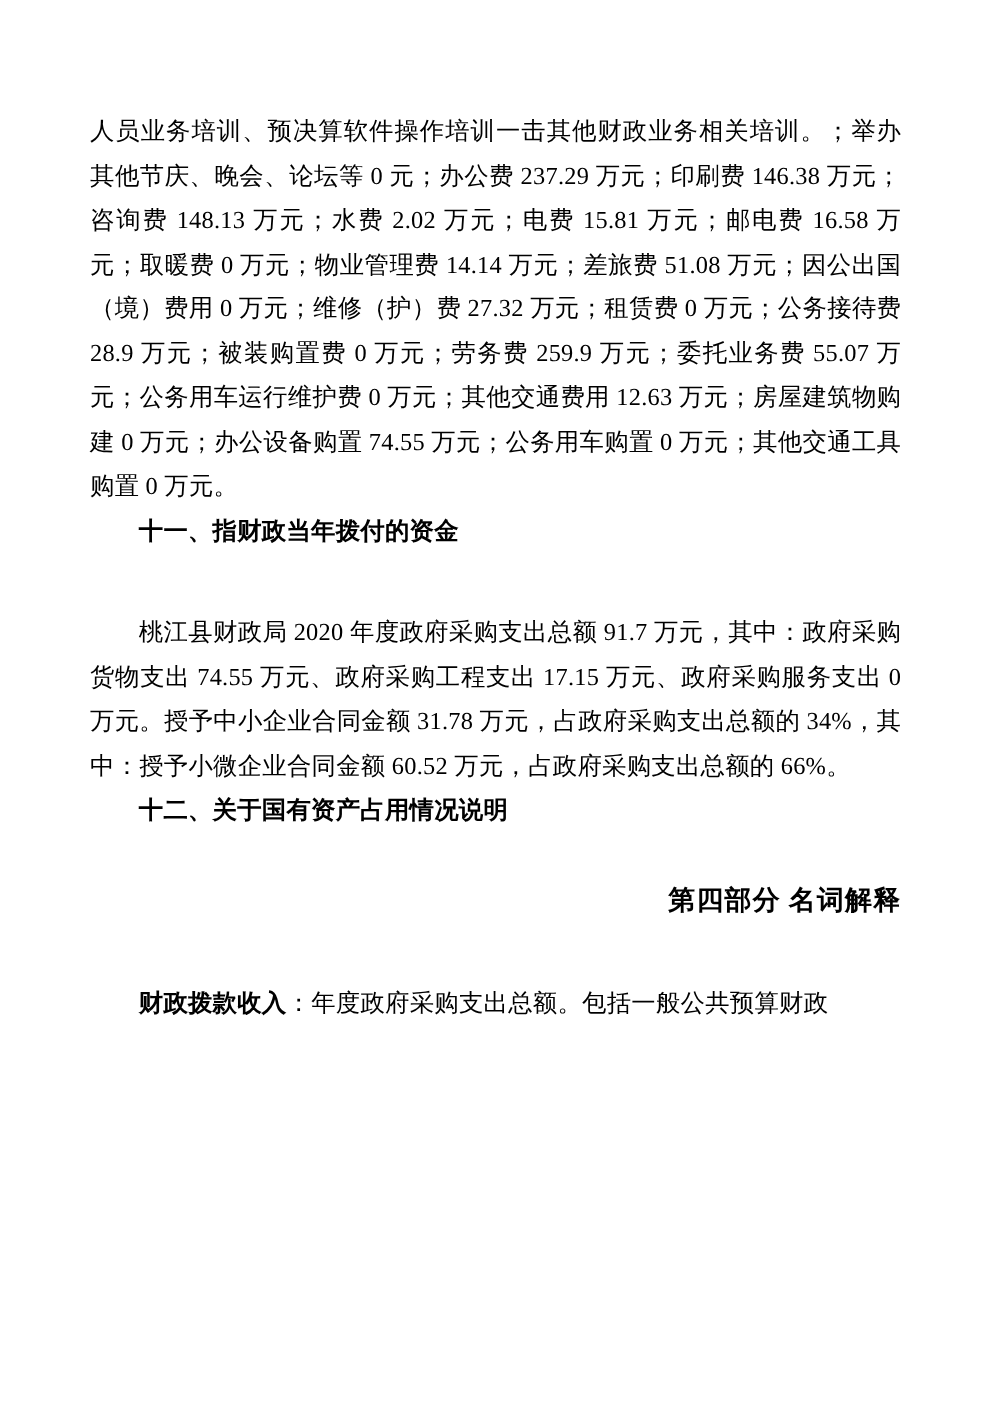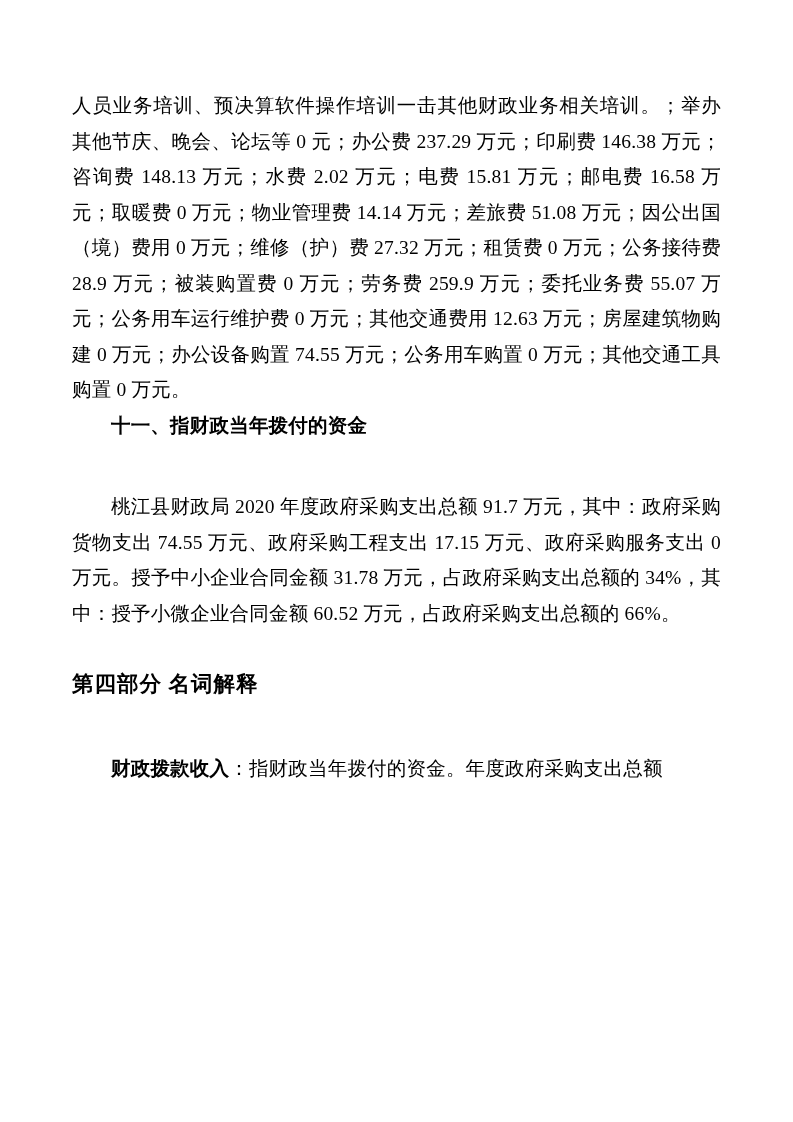--- a/index.html
+++ b/index.html
@@ -46,21 +46,21 @@
     font-weight: bold;
     text-indent: 39px;
     text-align: left;
     letter-spacing: 0.2px;
   }
   h1.section-title {
     margin: 0;
     font-size: 21.5px;
     line-height: 35.5px;
     font-weight: bold;
-    text-align: left;
+    text-align: right;
     letter-spacing: 1px;
   }
   .spacer-lg {
     height: 36px;
   }
   .spacer-sm {
     height: 2px;
   }
   .term {
     font-weight: bold;
@@ -71,26 +71,27 @@
 
 <div class="page">
   <div class="doc-body">
 
     <p class="para">人员业务培训、预决算软件操作培训一击其他财政业务相关培训。；举办其他节庆、晚会、论坛等 0 元；办公费 237.29 万元；印刷费 146.38 万元；咨询费 148.13 万元；水费 2.02 万元；电费 15.81 万元；邮电费 16.58 万元；取暖费 0 万元；物业管理费 14.14 万元；差旅费 51.08 万元；因公出国（境）费用 0 万元；维修（护）费 27.32 万元；租赁费 0 万元；公务接待费 28.9 万元；被装购置费 0 万元；劳务费 259.9 万元；委托业务费 55.07 万元；公务用车运行维护费 0 万元；其他交通费用 12.63 万元；房屋建筑物购建 0 万元；办公设备购置 74.55 万元；公务用车购置 0 万元；其他交通工具购置 0 万元。</p>
 
     <h2 class="heading">十一、指财政当年拨付的资金</h2>
 
     <p class="para indent">桃江县财政局 2020 年度政府采购支出总额 91.7 万元，其中：政府采购货物支出 74.55 万元、政府采购工程支出 17.15 万元、政府采购服务支出 0 万元。授予中小企业合同金额 31.78 万元，占政府采购支出总额的 34%，其中：授予小微企业合同金额 60.52 万元，占政府采购支出总额的 66%。</p>
 
+    <h2 class="heading">十二、关于国有资产占用情况说明</h2>
 
 
 
 
     <div class="spacer-lg"></div>
 
     <h1 class="section-title">第四部分  名词解释</h1>
 
     <div class="spacer-sm"></div>
 
-    <p class="para indent"><span class="term">财政拨款收入</span><span>：指财政当年拨付的资金。年度政府采购支出总额</span></p>
+    <p class="para indent"><span class="term">财政拨款收入</span><span>：年度政府采购支出总额。包括一般公共预算财政</span></p>
 
   </div>
 </div>
 
 </body></html>

